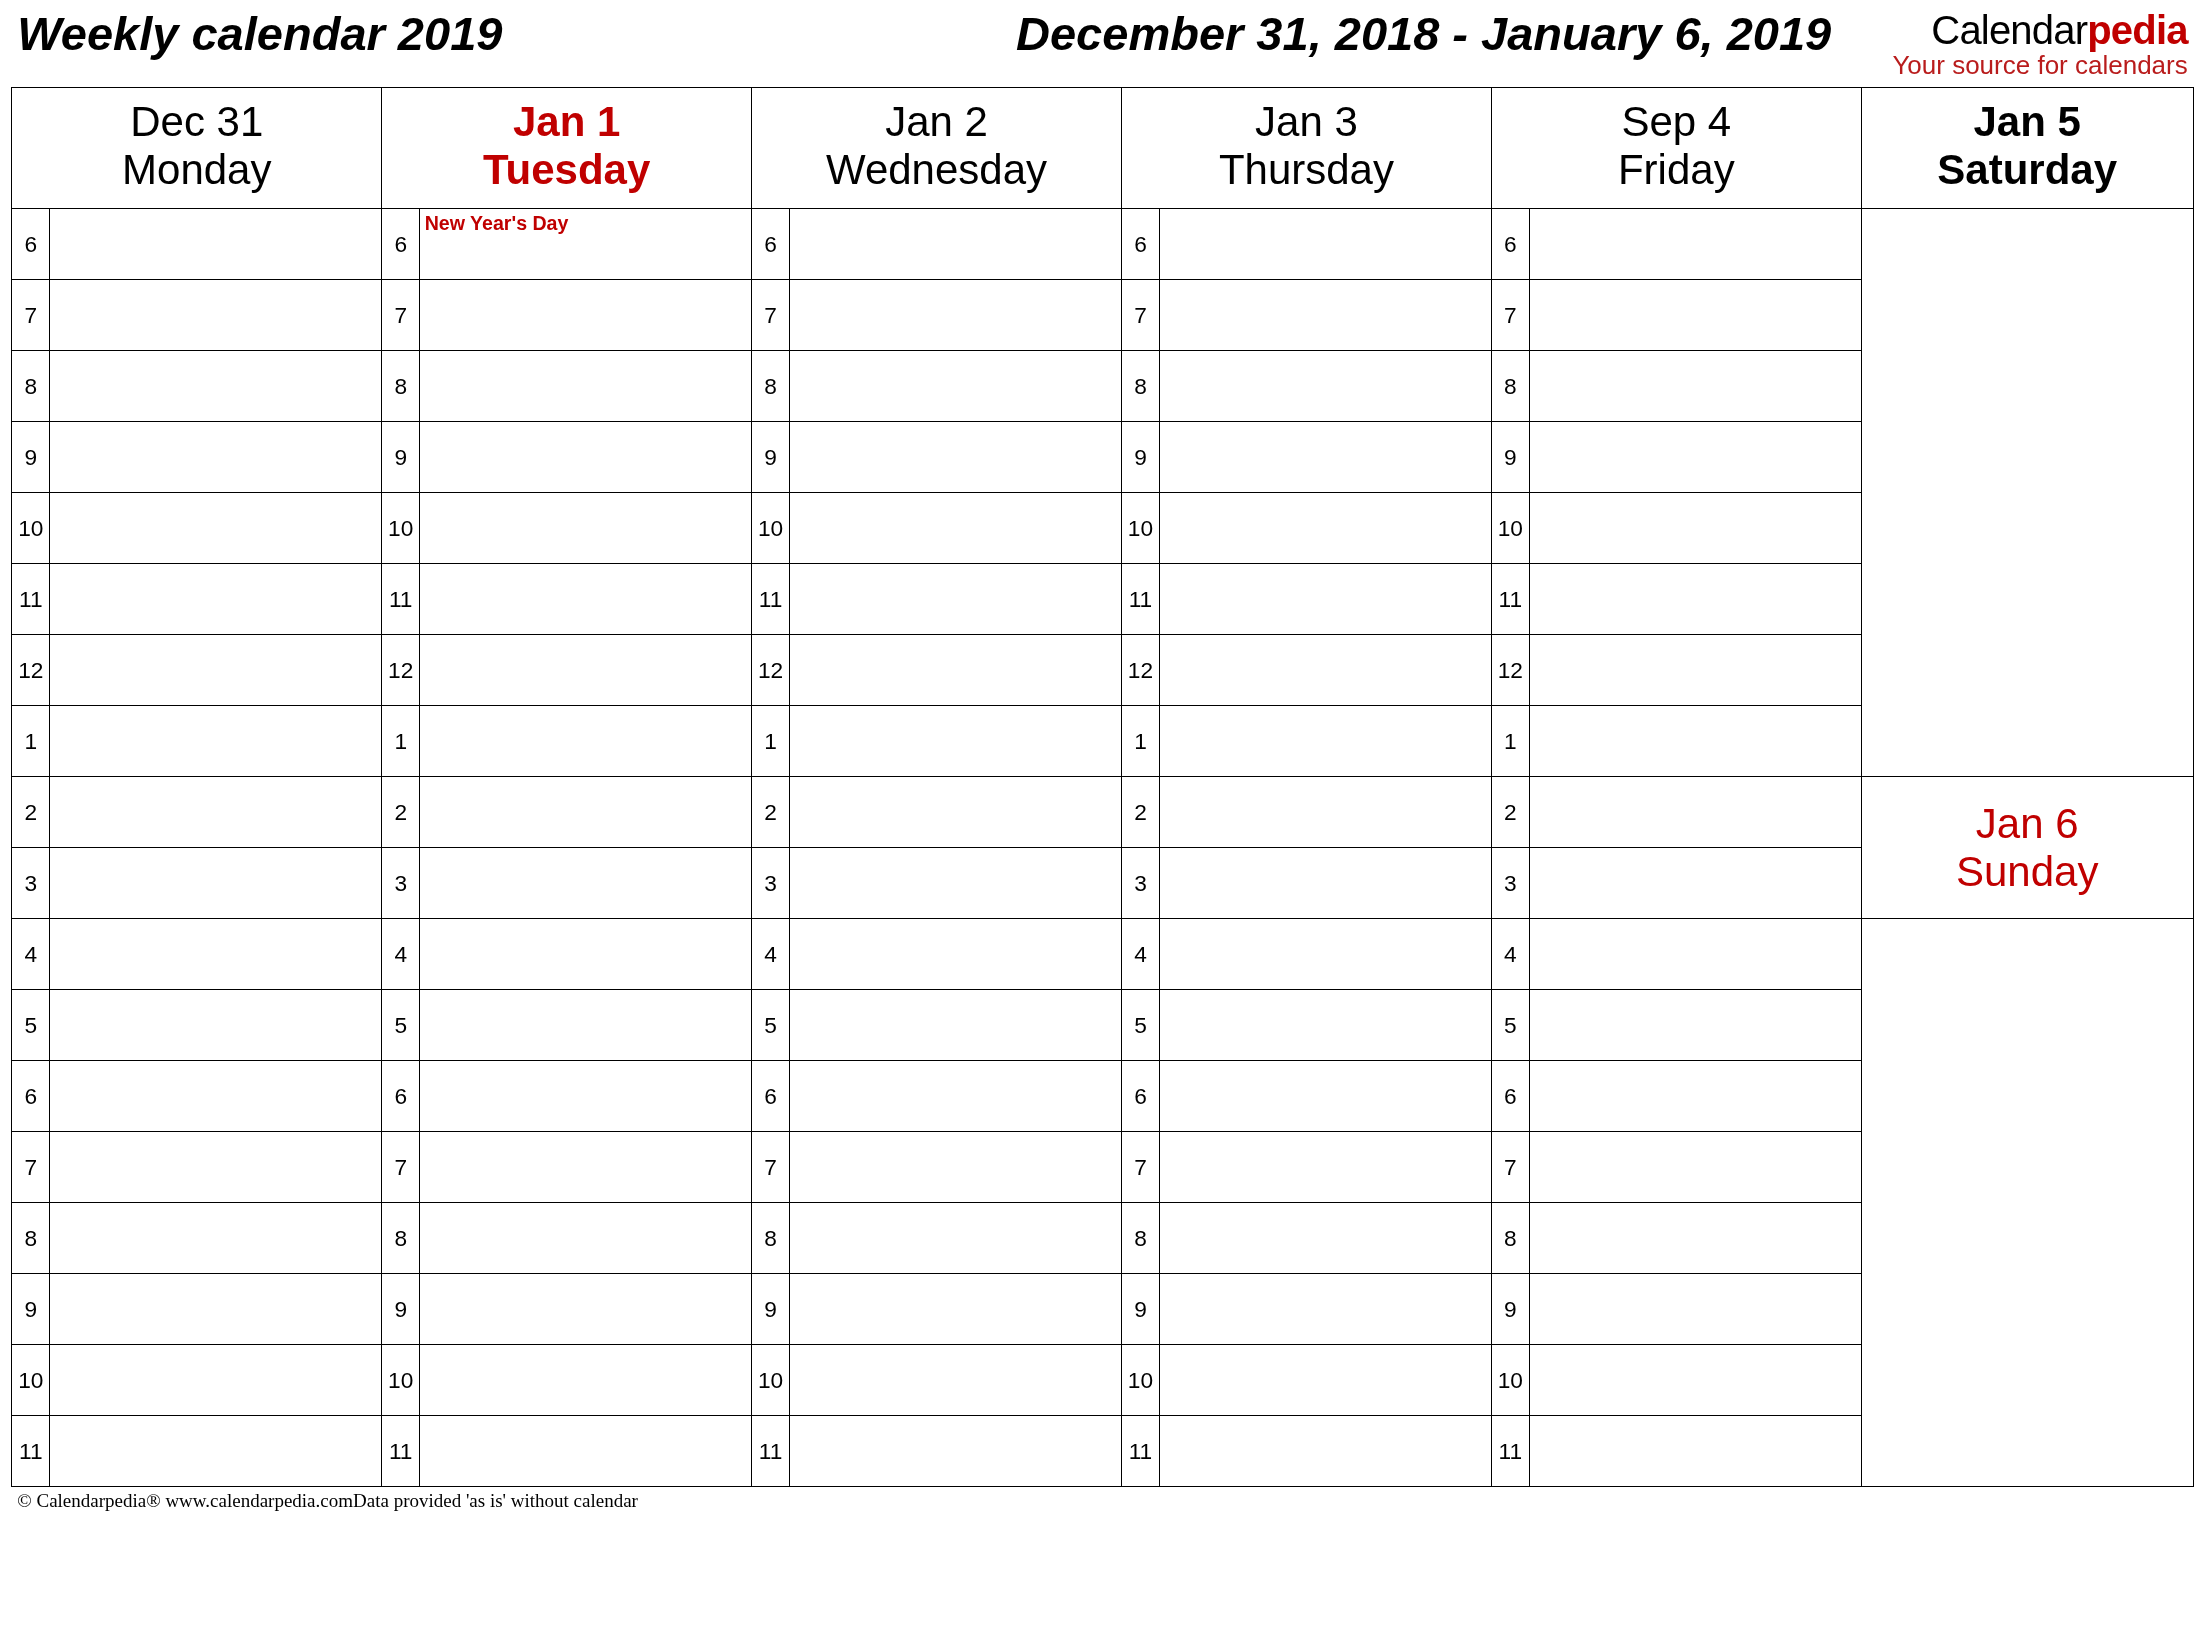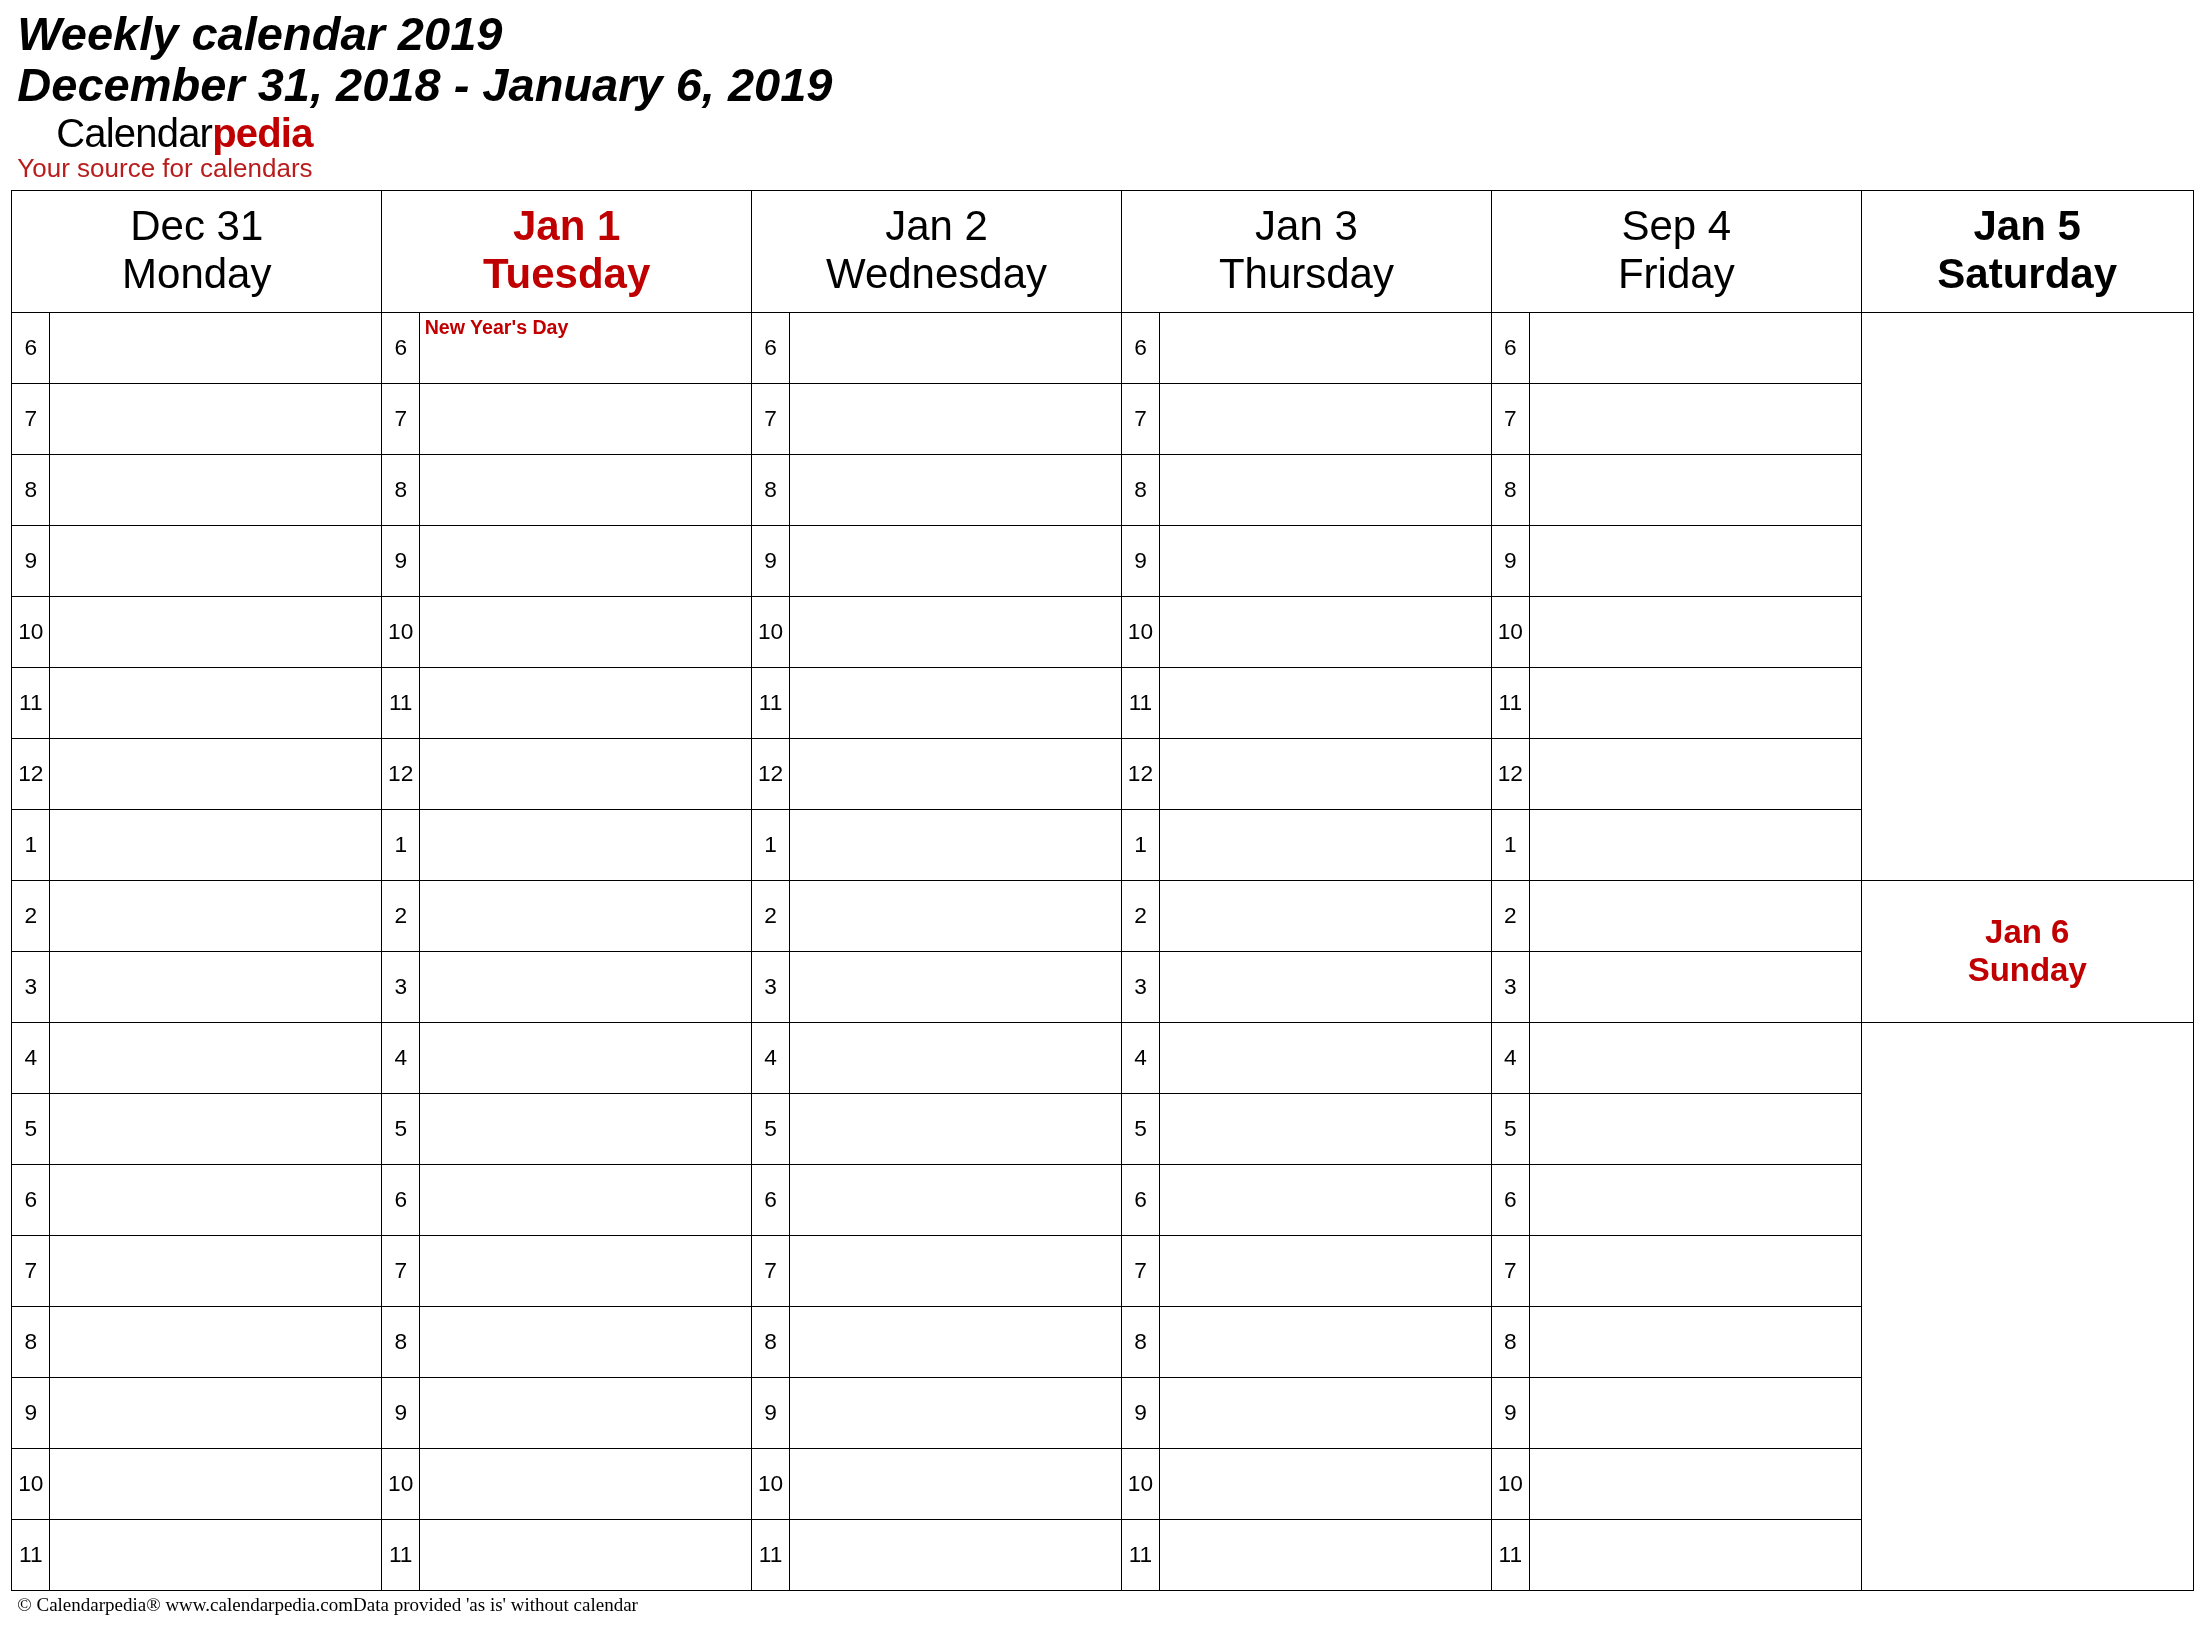--- a/index.html
+++ b/index.html
@@ -1,21 +1,21 @@
 <!DOCTYPE html>
 <html style="font-size:12px"><head>
 <meta charset="utf-8">
 <style>
   * { box-sizing: border-box; }
   html, body { margin: 0; padding: 0; background: #fff; }
   body { font-family: Arial, Helvetica, sans-serif; color: #000; width: 2205px; }
   .page { padding: 7.6px 11.3px 0 11.3px; }
 
   
-  .topbar { display: flex; align-items: flex-start; justify-content: flex-start; padding: 0 6px 6px 6px; flex-direction: column; }
+  .topbar { display: flex; align-items: flex-start; justify-content: flex-start; padding: 0 6px 6px 6px; }
   .topbar-left, .topbar-center { font-size: 47px; font-weight: bold; font-style: italic; line-height: 1.1; }
   .topbar-center { text-align: center; flex: 1; }
   .topbar-left { flex: 1; }
   .topbar-right { text-align: right; }
   .brand { font-size: 40px; font-weight: normal; letter-spacing: -0.8px; }
   .brand .p1 { color: #000; }
   .brand .p2 { color: #c00000; font-weight: bold; }
   .brand-sub { font-size: 26px; color: #b91c1c; margin-top: -3px; }
 
   
@@ -26,21 +26,21 @@
   table.cal th .dhead-date { display: block; }
   table.cal th .dhead-day  { display: block; }
   table.cal th.holiday, table.cal th.sunday { color: #c00000; font-weight: bold; }
   table.cal th.bold { font-weight: bold; }
 
   td.hourcell { text-align: center; vertical-align: middle; font-size: 22.7px; height: 71px; padding: 0; }
   td.slotcell { padding: 0 4.5px; font-size: 19.6px; vertical-align: top; }
   td.slotcell.holiday-note { color: #c00000; font-weight: bold; font-size: 19.6px; padding-top: 3px; }
 
   td.weekend-cell { vertical-align: middle; text-align: center; padding: 0; }
-  .weekend-head { font-size: 33px; font-weight: bold; line-height: 1.15; }
+  .weekend-head { font-size: 42px; font-weight: normal; line-height: 1.15; }
   .weekend-head.sunday { color: #c00000; }
 
   
   .footer { display: flex; justify-content: flex-start; font-size: 19px; padding: 3px 6px 15px 6px; font-family: Liberation Serif, serif; }
   .footer .fc { text-align: center; flex: 1; }
   .footer .fr { text-align: right; }
 </style>
 </head>
 <body>
 

